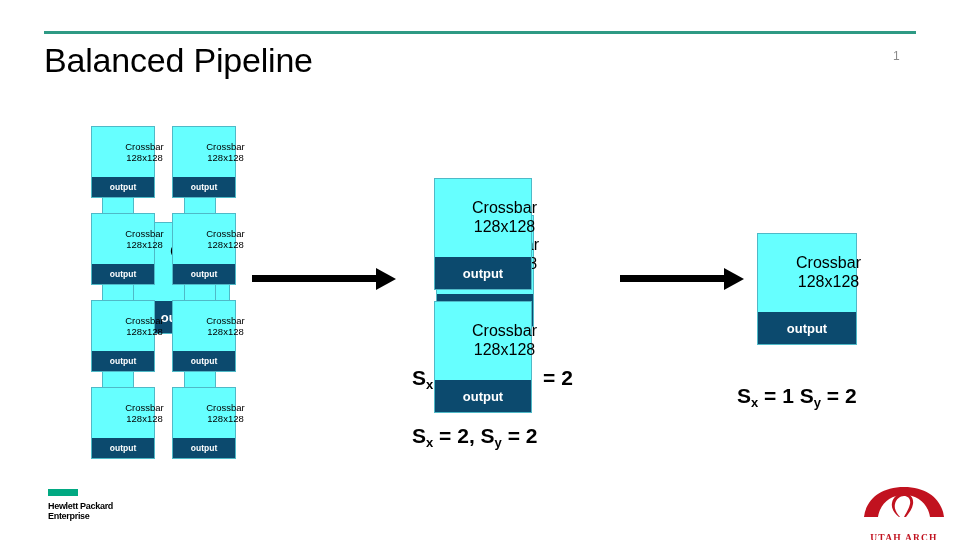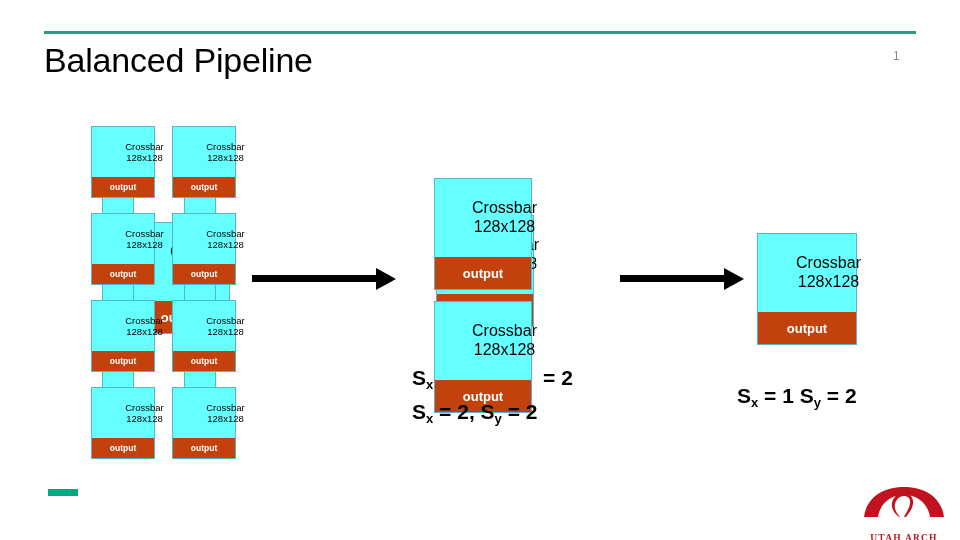--- a/index.html
+++ b/index.html
@@ -51,21 +51,21 @@
     align-items: center;
     justify-content: center;
     color: #000000;
     line-height: 1.18;
     white-space: nowrap;
     padding-left: 43px;
   }
   .xbar .outbar {
     box-sizing: border-box;
     width: 100%;
-    background: #c2410c;
+    background: #0c4a6e;
     color: #ffffff;
     font-weight: bold;
     display: flex;
     align-items: center;
     justify-content: center;
     white-space: nowrap;
   }
 
   
   .xbar.small { width: 64px; height: 72px; }
@@ -266,21 +266,21 @@
 </div>
 
 <div class="xbar med" style="left:434px; top:301px; z-index:3;">
   <div class="body">
     <span>Crossbar</span>
     <span>128x128</span>
   </div>
   <div class="outbar">output</div>
 </div>
 
-<div class="formula" style="left:412px; top:400px; z-index:4;">
+<div class="formula" style="left:412px; top:424px; z-index:4;">
   <span>S</span><sub>x</sub>
   <span>= 2,</span>
   <span>S</span><sub>y</sub>
   <span>= 2</span>
 </div>
 
 <div class="arrow" style="left:620px; top:266px; width:144px; height:25px;">
   <div class="shaft" style="width:104px;"></div>
   <div class="head" style="left:104px;"></div>
 </div>
@@ -295,20 +295,24 @@
 
 <div class="formula" style="left:737px; top:384px; z-index:4;">
   <span>S</span><sub>x</sub>
   <span>= 1</span>
   <span>S</span><sub>y</sub>
   <span>= 2</span>
 </div>
 
 <div id="hpe-logo">
   <div class="dash"></div>
+  <div class="wordmark">
+    <div>Hewlett Packard</div>
+    <div>Enterprise</div>
+  </div>
 </div>
 
 <div id="utah-logo">
   <svg class="mark" viewBox="0 0 92 34">
     <path d="M6 33 C8 16, 22 3, 46 3 C70 3, 84 16, 86 33 L72 33 C70 20, 60 11, 46 11 C32 11, 22 20, 20 33 Z" fill="#c1121f"></path>
     <path d="M41 33 C36 29, 33 24, 34 19 C35 13, 40 9, 46 9 C52 9, 56 14, 55 20 C54 26, 50 30, 48 33 Z" fill="#c1121f"></path>
     <path d="M42 33 C38 29, 36 24, 37 20 C38 15, 42 12, 46 12 C50 12, 53 15, 52 20 C51 25, 48 29, 46 33 Z" fill="#ffffff"></path>
   </svg>
   <div class="caption">UTAH ARCH</div>
 </div>

